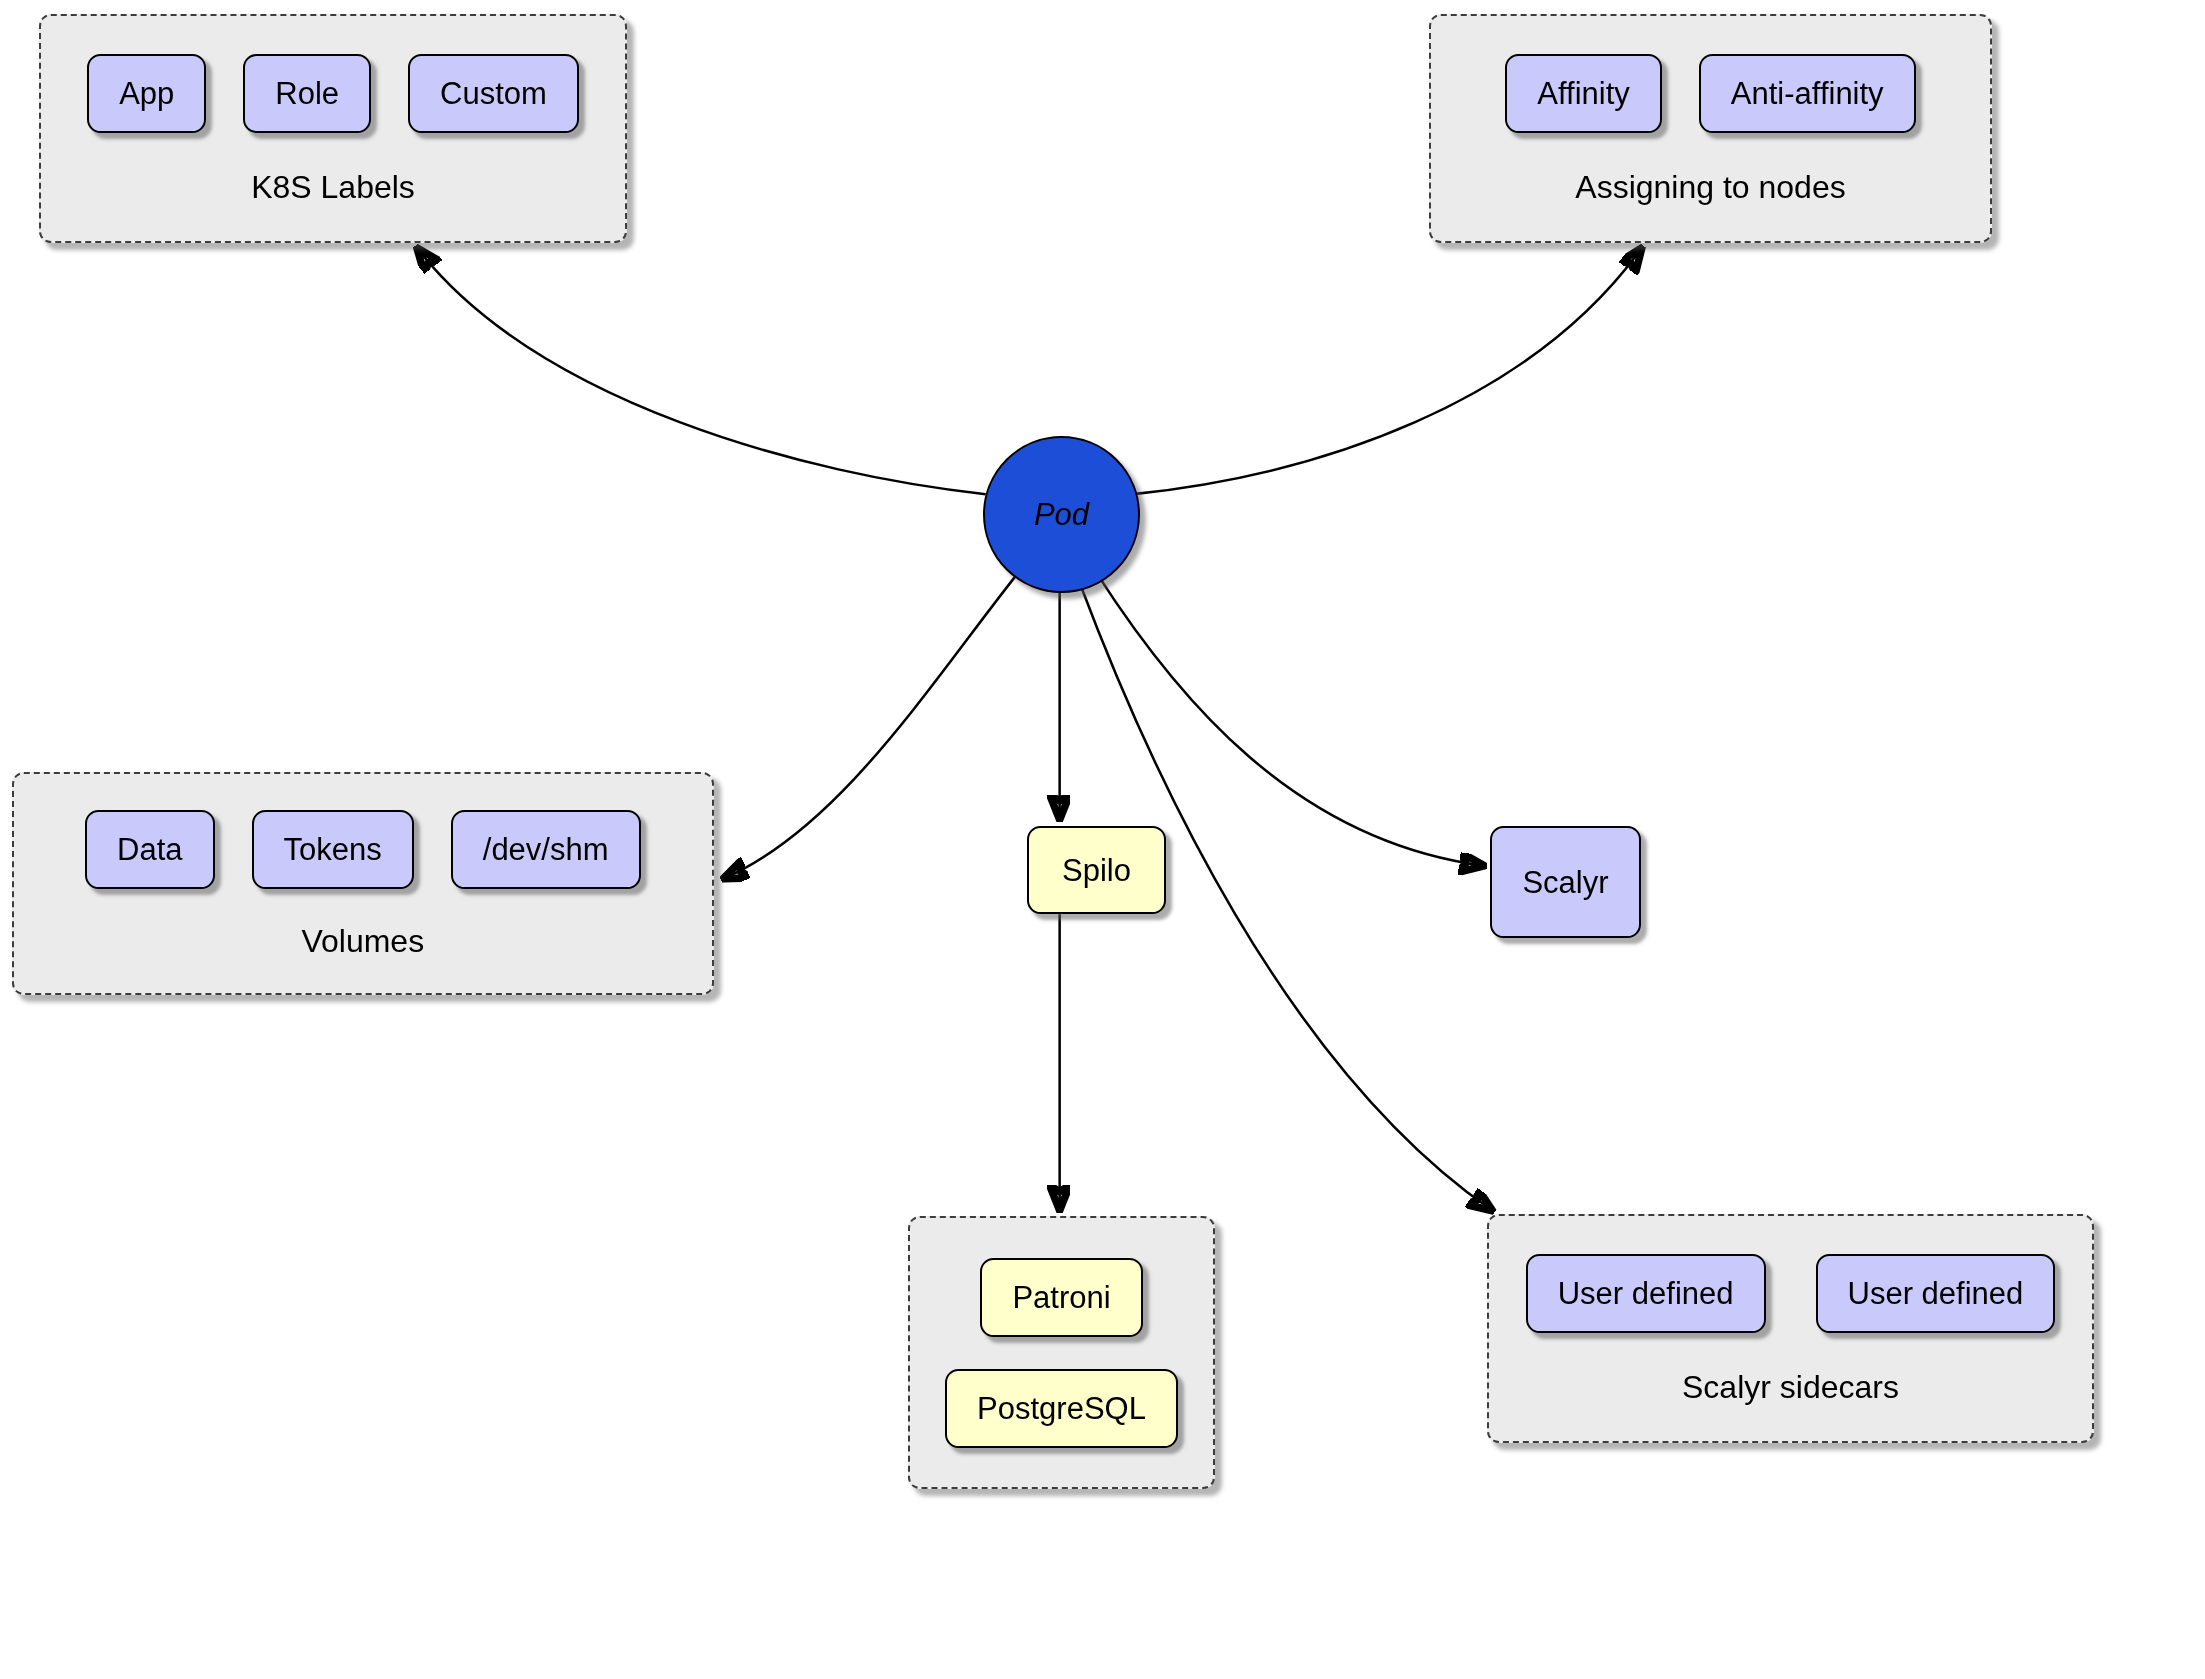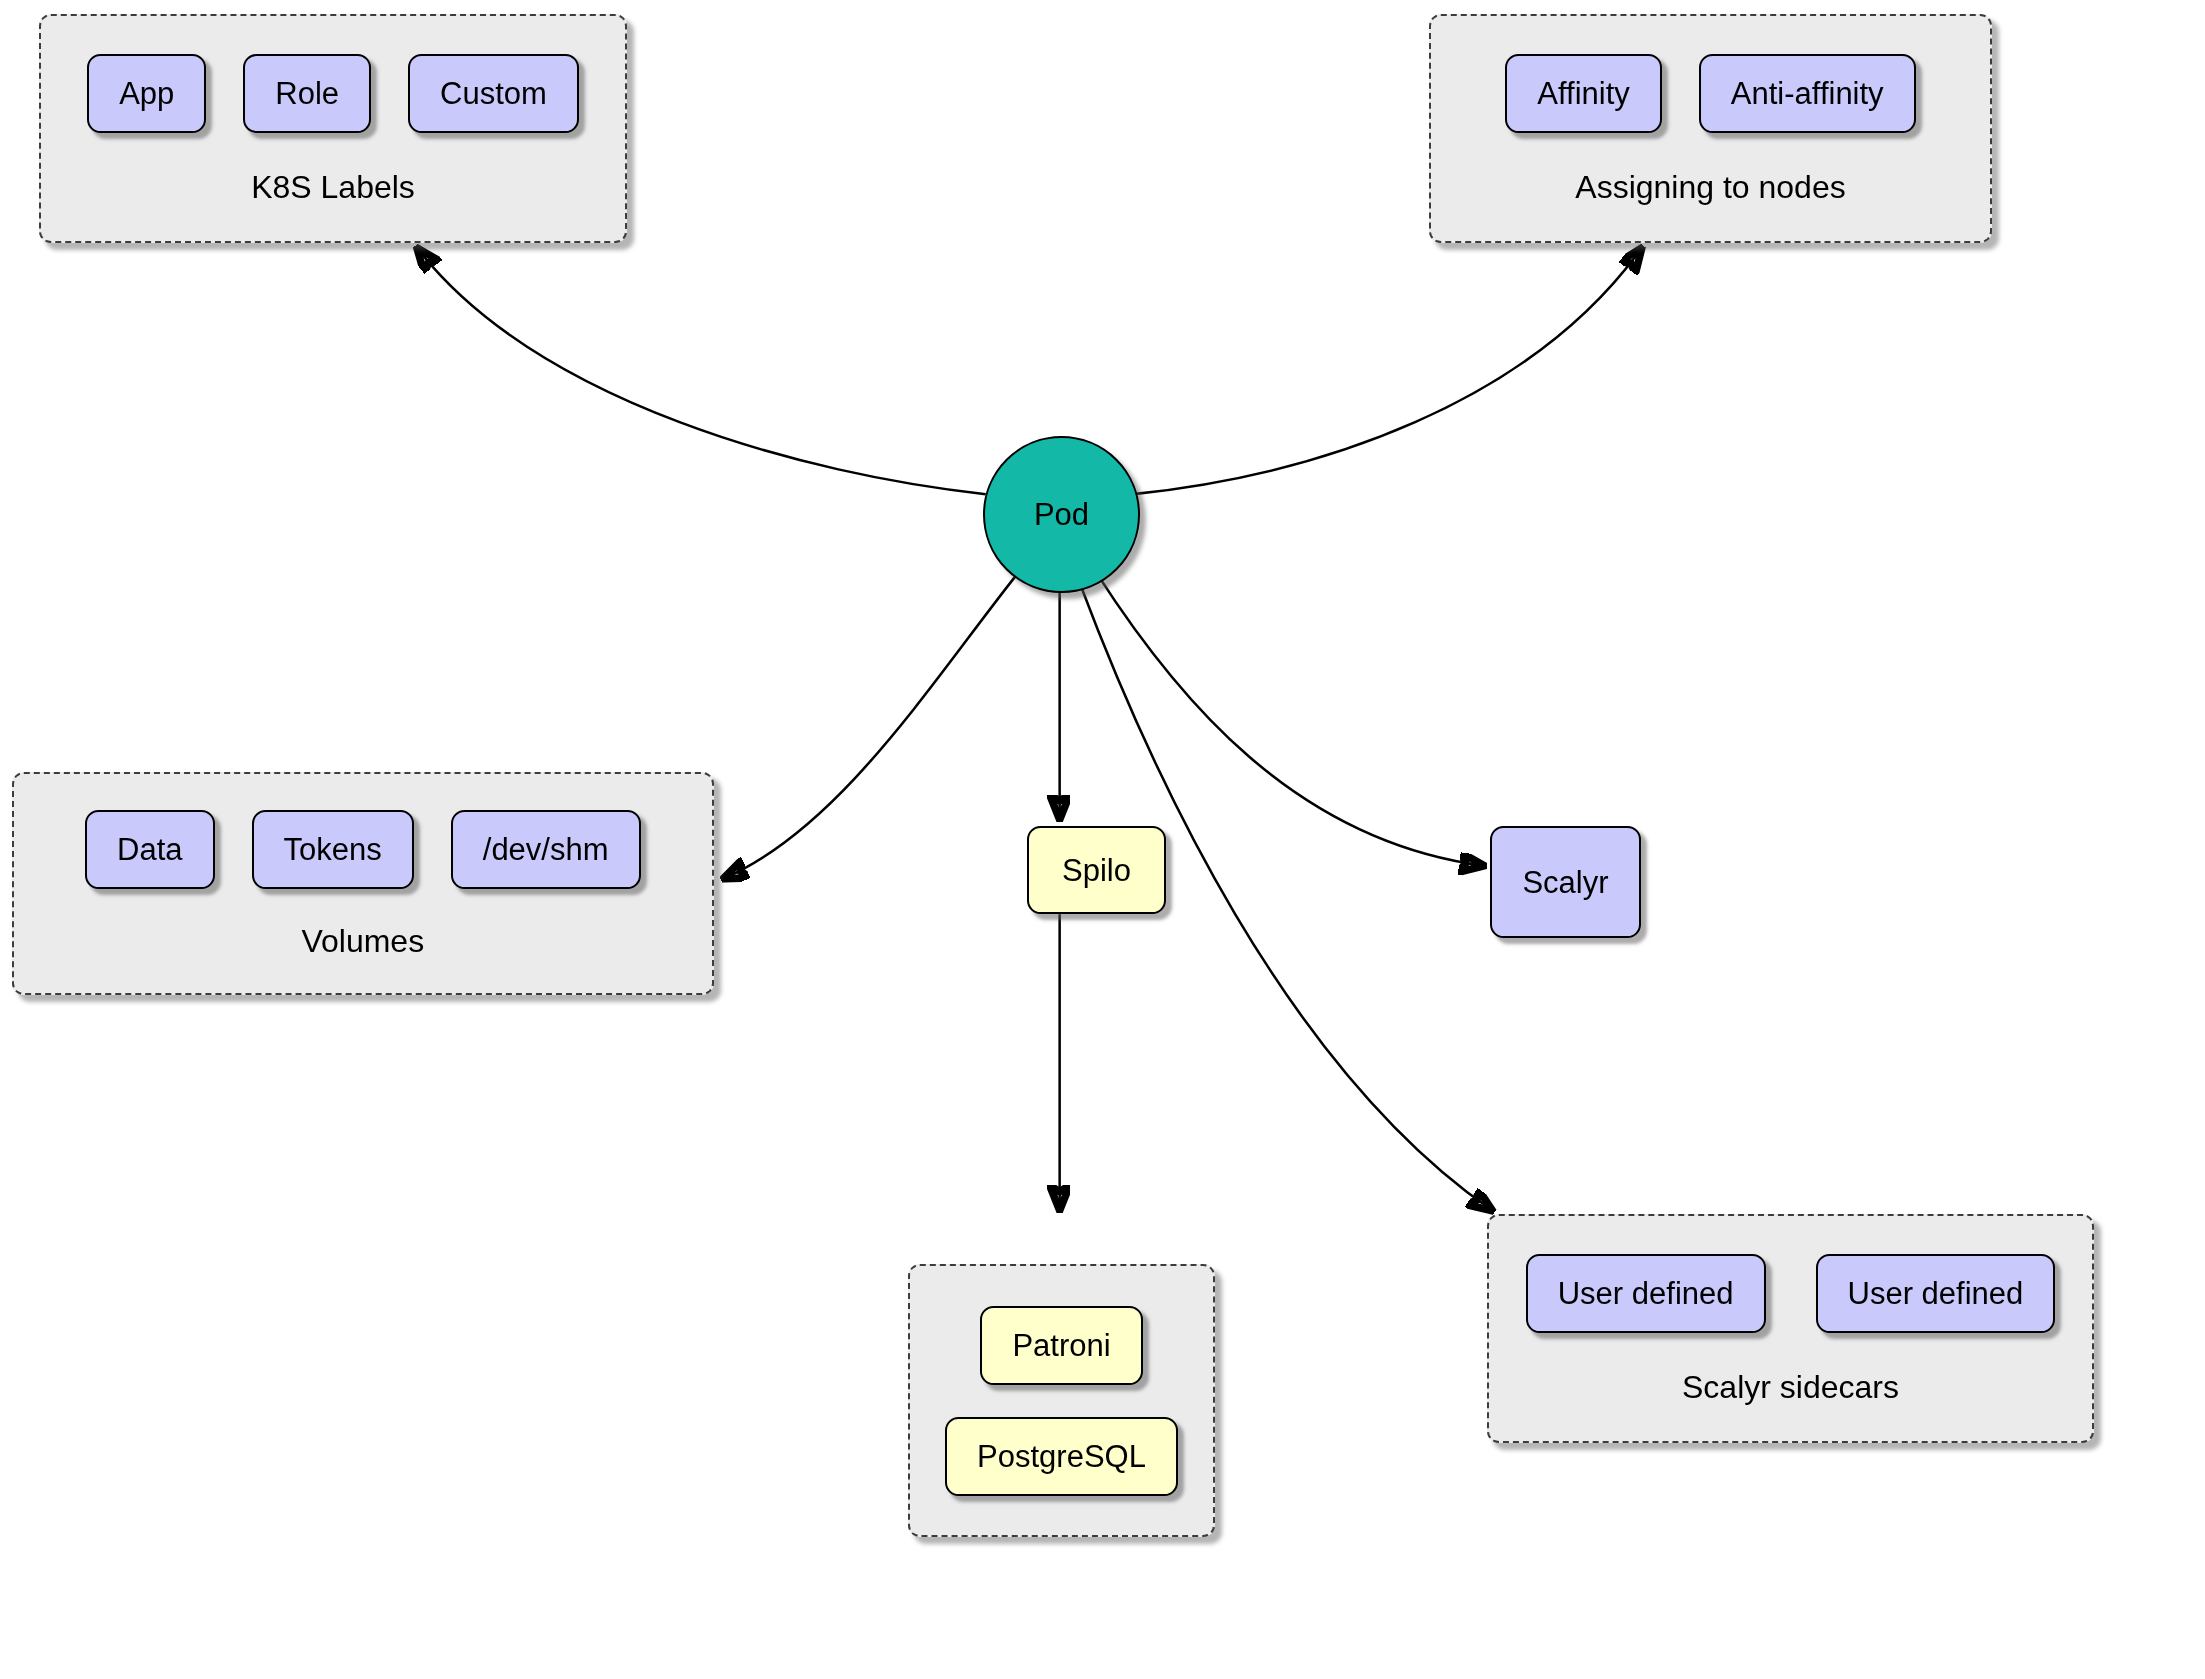--- a/index.html
+++ b/index.html
@@ -63,26 +63,27 @@
   .yellow { background: #ffffcb; }
   .abs { position: absolute; }
 
   
   .pod {
     position: absolute;
     width: 153px;
     height: 153px;
     border-radius: 50%;
     border: 2.9px solid #000;
-    background: #14b8a6;
+    background: #1d4ed8;
     box-shadow: 5.9px 5.9px 4.2px rgba(90,90,90,0.5);
     display: flex;
     align-items: center;
     justify-content: center;
     font-size: 31px;
+    font-style: italic;
   }
 
   #edges {
     position: absolute;
     left: 0; top: 0;
     width: 2205px;
     height: 1679px;
     pointer-events: none;
   }
   #edges path, #edges line {
@@ -142,21 +143,21 @@
   </div>
 
   <div class="node yellow abs" style="left:1027px; top:826px; width:139px; height:88px; min-width:0; padding:0 17px;">
     <span>Spilo</span>
   </div>
 
   <div class="node purple abs" style="left:1490px; top:826px; width:151px; height:112px; min-width:0; padding:0 17px;">
     <span>Scalyr</span>
   </div>
 
-  <div class="group" style="left:908px; top:1264px; width:307px; height:273px;">
+  <div class="group" style="left:908px; top:1216px; width:307px; height:273px;">
     <div class="group-col">
       <div class="node yellow">Patroni</div>
       <div class="node yellow">PostgreSQL</div>
     </div>
   </div>
 
   <div class="group" style="left:1487px; top:1214px; width:607px; height:229px;">
     <div class="group-row" style="gap:50px;">
       <div class="node purple">User defined</div>
       <div class="node purple">User defined</div>

